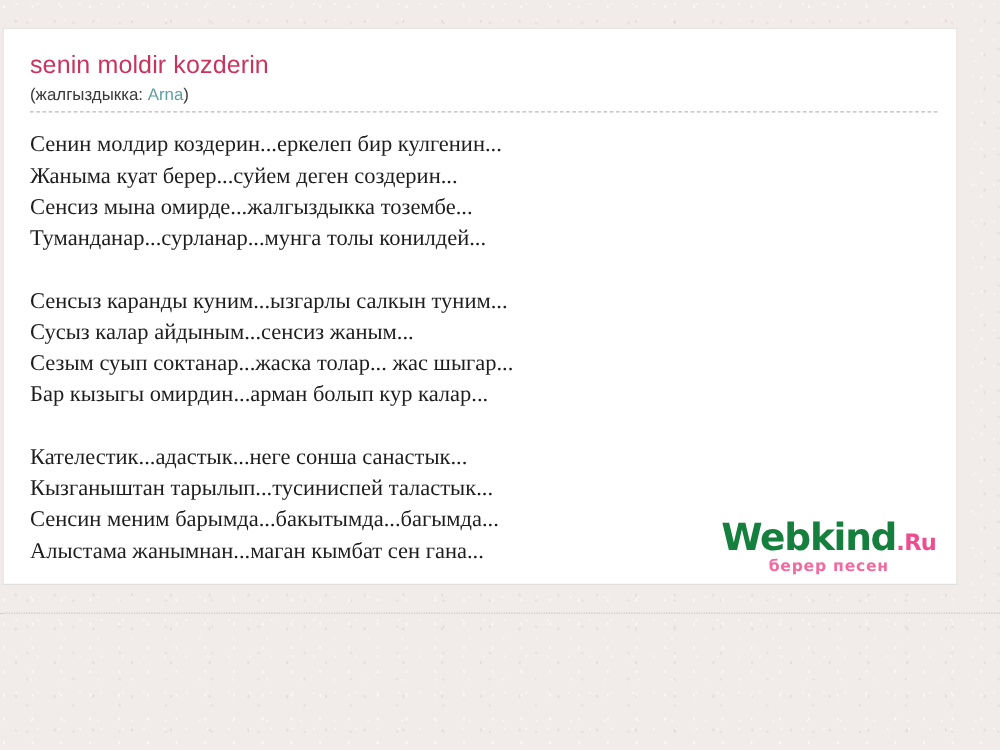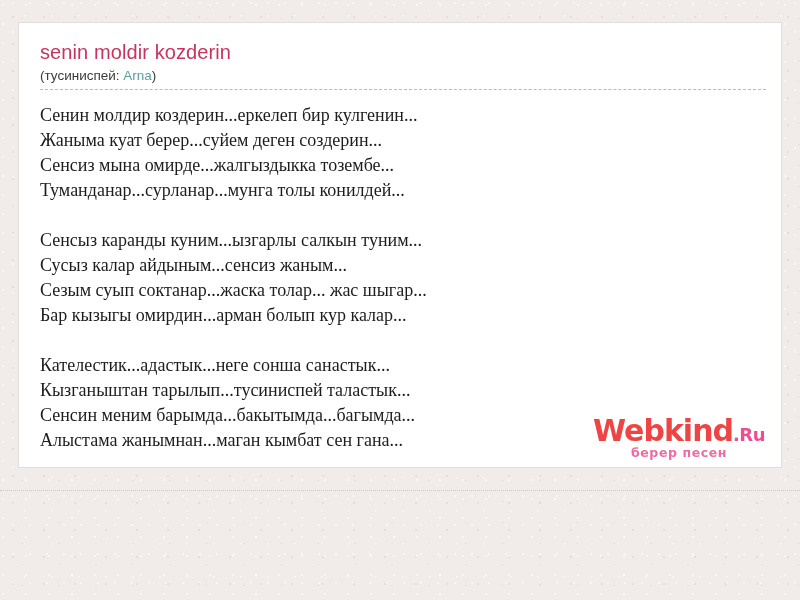--- a/index.html
+++ b/index.html
@@ -20,21 +20,21 @@
       radial-gradient(circle at 91% 47%, rgba(255,255,255,0.45) 0 1px, transparent 1px);
     background-size: 23px 19px, 31px 27px, 17px 29px, 37px 21px, 27px 33px;
     font-family: "Liberation Sans", sans-serif;
     position: relative;
     -webkit-font-smoothing: antialiased;
   }
 
   
   #content-card {
     position: absolute;
-    left: 18px;
+    left: 2px;
     top: 22px;
     width: 764px;
     height: 446px;
     background: #ffffff;
     border: 1px solid #e2dedc;
     box-sizing: border-box;
     overflow: hidden;
   }
 
   
@@ -103,21 +103,21 @@
   }
   #logo-wordmark {
     font-family: "DejaVu Sans", sans-serif;
     font-size: 30px;
     font-weight: bold;
     letter-spacing: -1px;
     line-height: 31px;
     white-space: nowrap;
   }
   .logo-web {
-    color: #ef4444;
+    color: #15803d;
   }
   .logo-tld {
     color: #ee4d8f;
     font-size: 18px;
     letter-spacing: -0.5px;
   }
   #logo-tagline {
     font-family: "DejaVu Sans", sans-serif;
     font-size: 12.5px;
     font-weight: bold;
@@ -138,21 +138,21 @@
   }
 </style>
 </head>
 <body>
 
 <div id="content-card">
 
   <div id="page-header">
     <h1 id="song-title">senin moldir kozderin</h1>
 
-    <p id="song-subtitle"><span>(тусиниспей: </span><a id="artist-link" href="#">Arna</a><span>)</span></p>
+    <p id="song-subtitle"><span>(жалгыздыкка: </span><a id="artist-link" href="#">Arna</a><span>)</span></p>
 
     <hr id="header-divider">
   </div>
 
   <div id="lyrics-body"><div class="stanza"><p class="lyric-line">Сенин молдир коздерин...еркелеп бир кулгенин...</p><p class="lyric-line">Жаныма куат берер...суйем деген создерин...</p><p class="lyric-line">Сенсиз мына омирде...жалгыздыкка тозембе...</p><p class="lyric-line">Туманданар...сурланар...мунга толы конилдей...</p></div><div class="stanza"><p class="lyric-line">Сенсыз каранды куним...ызгарлы салкын туним...</p><p class="lyric-line">Сусыз калар айдыным...сенсиз жаным...</p><p class="lyric-line">Сезым суып соктанар...жаска толар... жас шыгар...</p><p class="lyric-line">Бар кызыгы омирдин...арман болып кур калар...</p></div><div class="stanza"><p class="lyric-line">Кателестик...адастык...неге сонша санастык...</p><p class="lyric-line">Кызганыштан тарылып...тусиниспей таластык...</p><p class="lyric-line">Сенсин меним барымда...бакытымда...багымда...</p><p class="lyric-line">Алыстама жанымнан...маган кымбат сен гана...</p></div></div>
 
   <div id="site-logo">
     <div id="logo-wordmark"><span class="logo-web">Webkind</span><span class="logo-tld">.Ru</span></div>
     <div id="logo-tagline">берер песен</div>
   </div>

